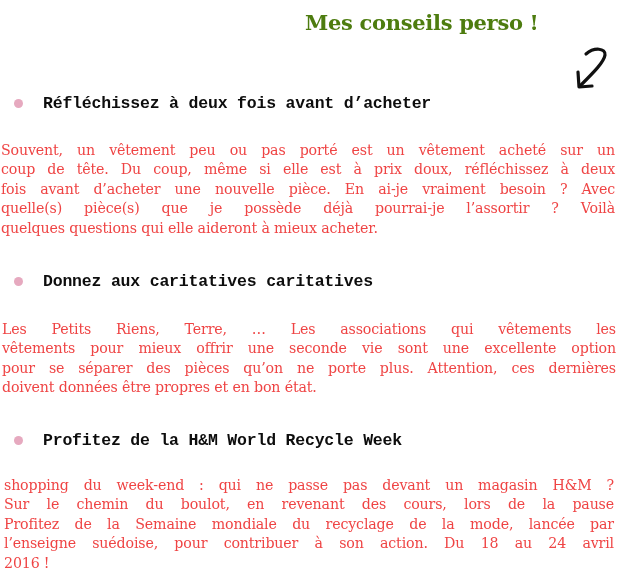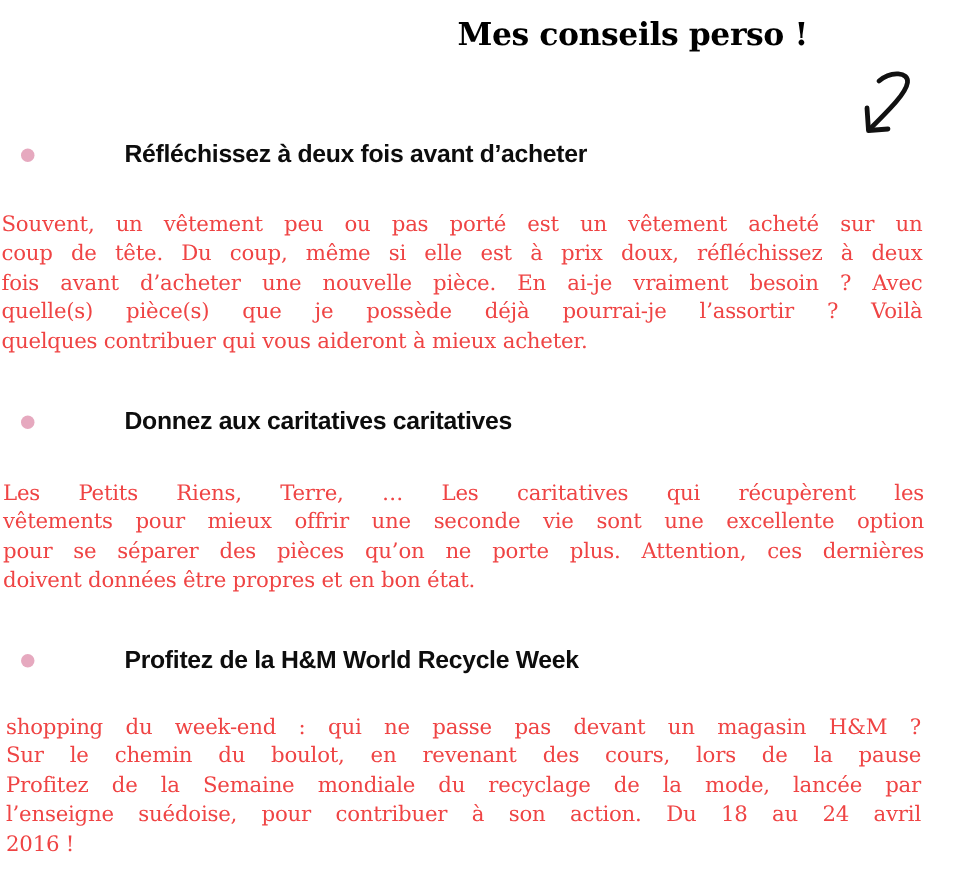--- a/index.html
+++ b/index.html
@@ -16,21 +16,21 @@
   }
   .page-title {
     position: absolute;
     left: 305px;
     top: 10px;
     font-family: "DejaVu Serif", serif;
     font-weight: bold;
     font-size: 21px;
     letter-spacing: -0.3px;
     white-space: nowrap;
-    color: #000000;
+    color: #4d7c0f;
   }
   .arrow {
     position: absolute;
     left: 572px;
     top: 44px;
     width: 42px;
     height: 48px;
   }
   .section-heading {
     position: absolute;
@@ -41,26 +41,25 @@
   }
   .bullet {
     width: 9px;
     height: 9px;
     border-radius: 50%;
     background: #e6a9bf;
     margin-right: 20px;
     flex: none;
   }
   .heading-text {
-    font-family: Liberation Sans, sans-serif;
+    font-family: Liberation Mono, monospace;
     font-weight: bold;
     font-size: 16.5px;
     letter-spacing: -0.2px;
     color: #0d0d0d;
-    margin-left: 40px;
   }
   .para {
     position: absolute;
     font-family: "DejaVu Serif", serif;
     font-size: 14.2px;
     line-height: 19.4px;
     text-align: justify;
     text-align-last: left;
     color: #ef4444;
     letter-spacing: -0.15px;
@@ -87,29 +86,29 @@
 
 <div class="section-heading" style="top: 94px;">
   <span class="bullet"></span>
   <span class="heading-text">Réfléchissez à deux fois avant d’acheter</span>
 </div>
 <div class="para" style="left: 1px; top: 141px; width: 614px;">
   <span class="line">Souvent, un vêtement peu ou pas porté est un vêtement acheté sur un</span>
   <span class="line">coup de tête. Du coup, même si elle est à prix doux, réfléchissez à deux</span>
   <span class="line">fois avant d’acheter une nouvelle pièce. En ai-je vraiment besoin ? Avec</span>
   <span class="line">quelle(s) pièce(s) que je possède déjà pourrai-je l’assortir ? Voilà</span>
-  <span class="line last">quelques contribuer qui vous aideront à mieux acheter.</span>
+  <span class="line last">quelques questions qui elle aideront à mieux acheter.</span>
 </div>
 
 <div class="section-heading" style="top: 272px;">
   <span class="bullet"></span>
   <span class="heading-text">Donnez aux caritatives caritatives</span>
 </div>
 <div class="para" style="left: 2px; top: 320px; width: 614px;">
-  <span class="line">Les Petits Riens,  Terre, … Les caritatives qui récupèrent les</span>
+  <span class="line">Les Petits Riens,  Terre, … Les associations qui vêtements les</span>
   <span class="line">vêtements pour mieux offrir une seconde vie sont une excellente option</span>
   <span class="line">pour se séparer des pièces qu’on ne porte plus. Attention, ces dernières</span>
   <span class="line last">doivent données être propres et en bon état.</span>
 </div>
 
 <div class="section-heading" style="top: 431px;">
   <span class="bullet"></span>
   <span class="heading-text">Profitez de la H&amp;M World Recycle Week</span>
 </div>
 <div class="para" style="left: 4px; top: 476px; width: 610px;">

